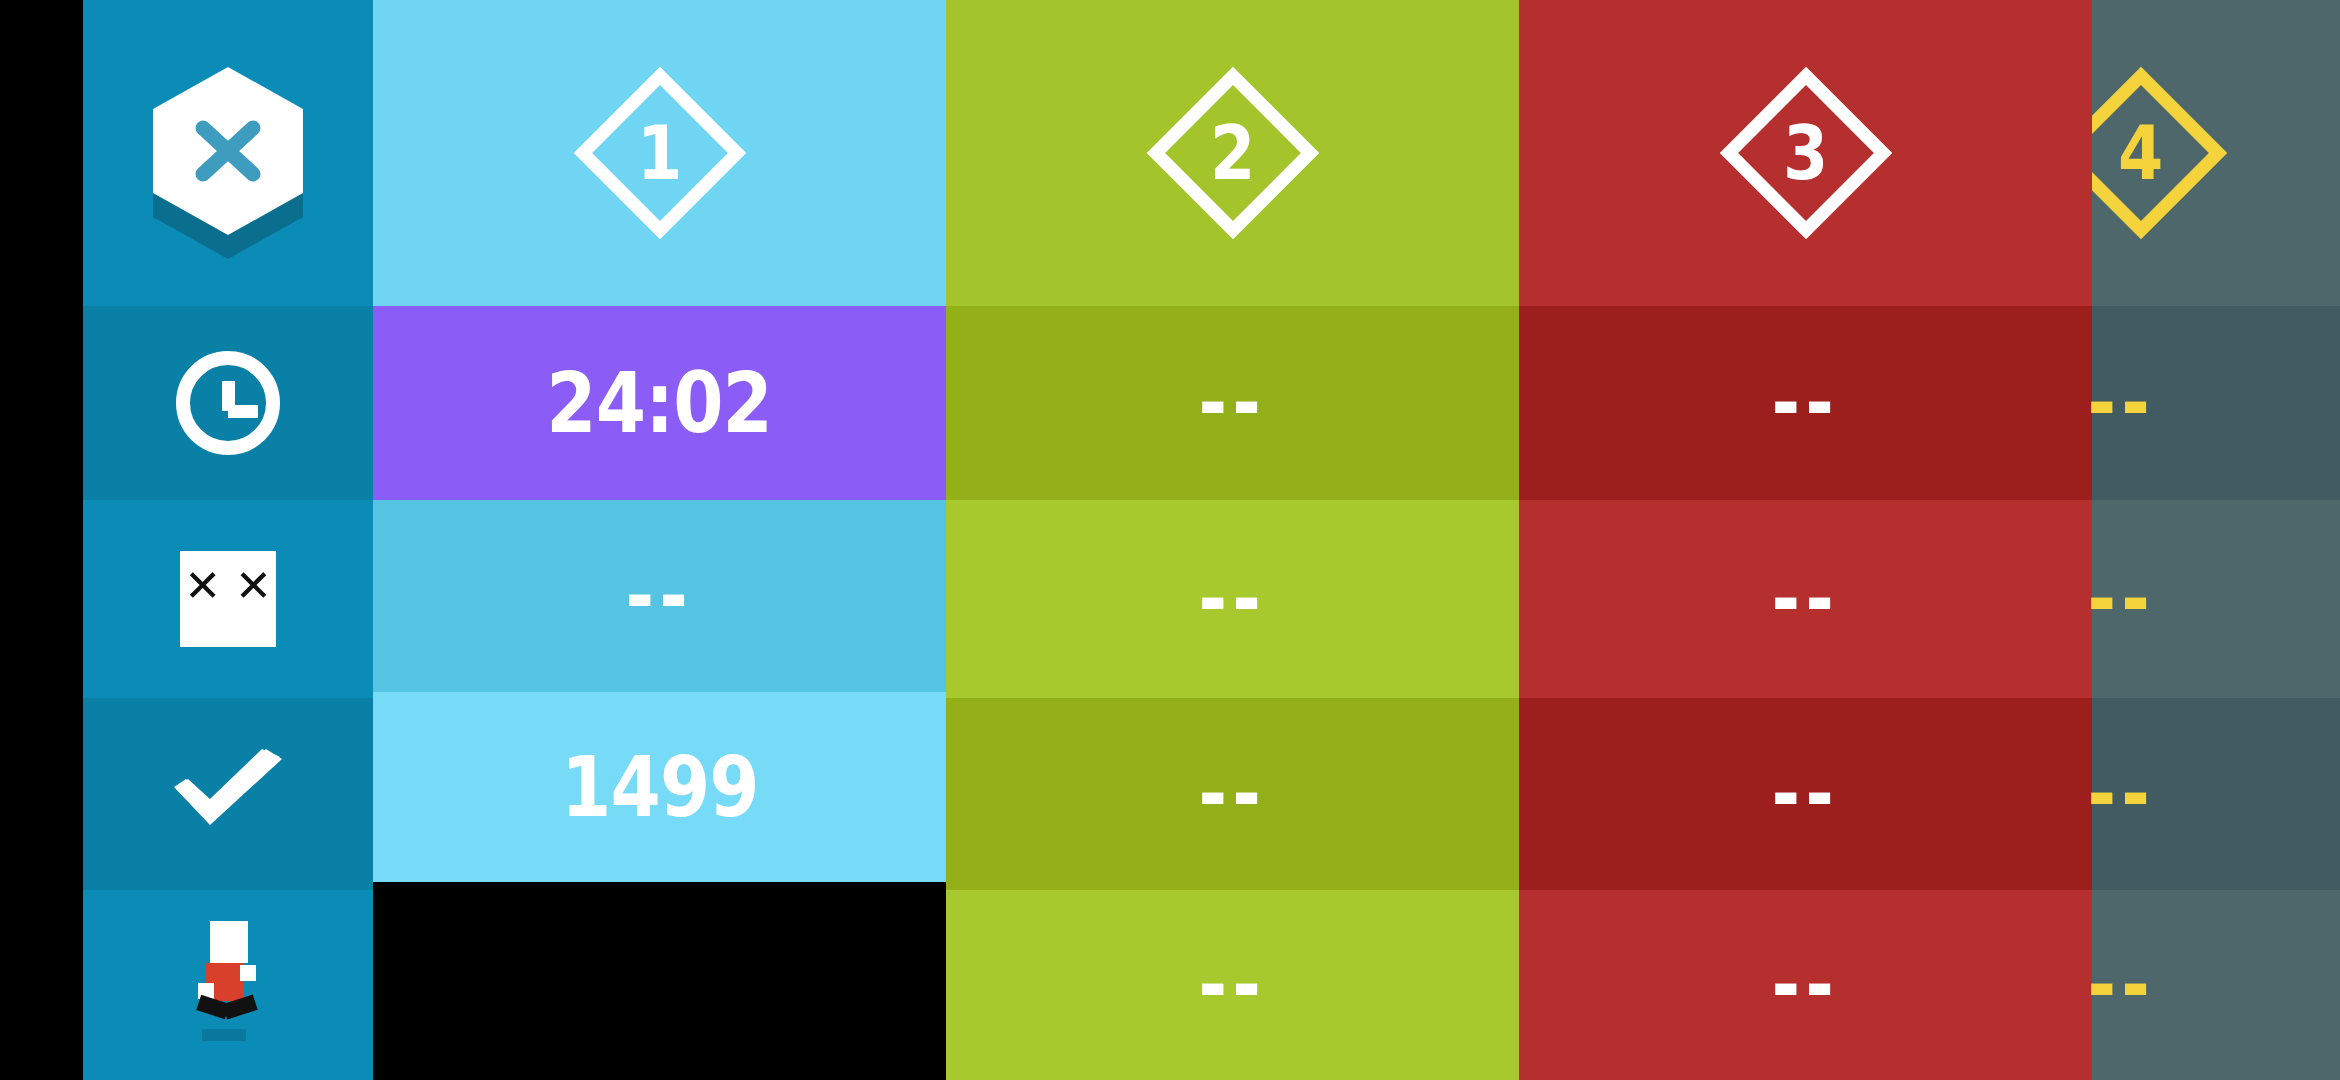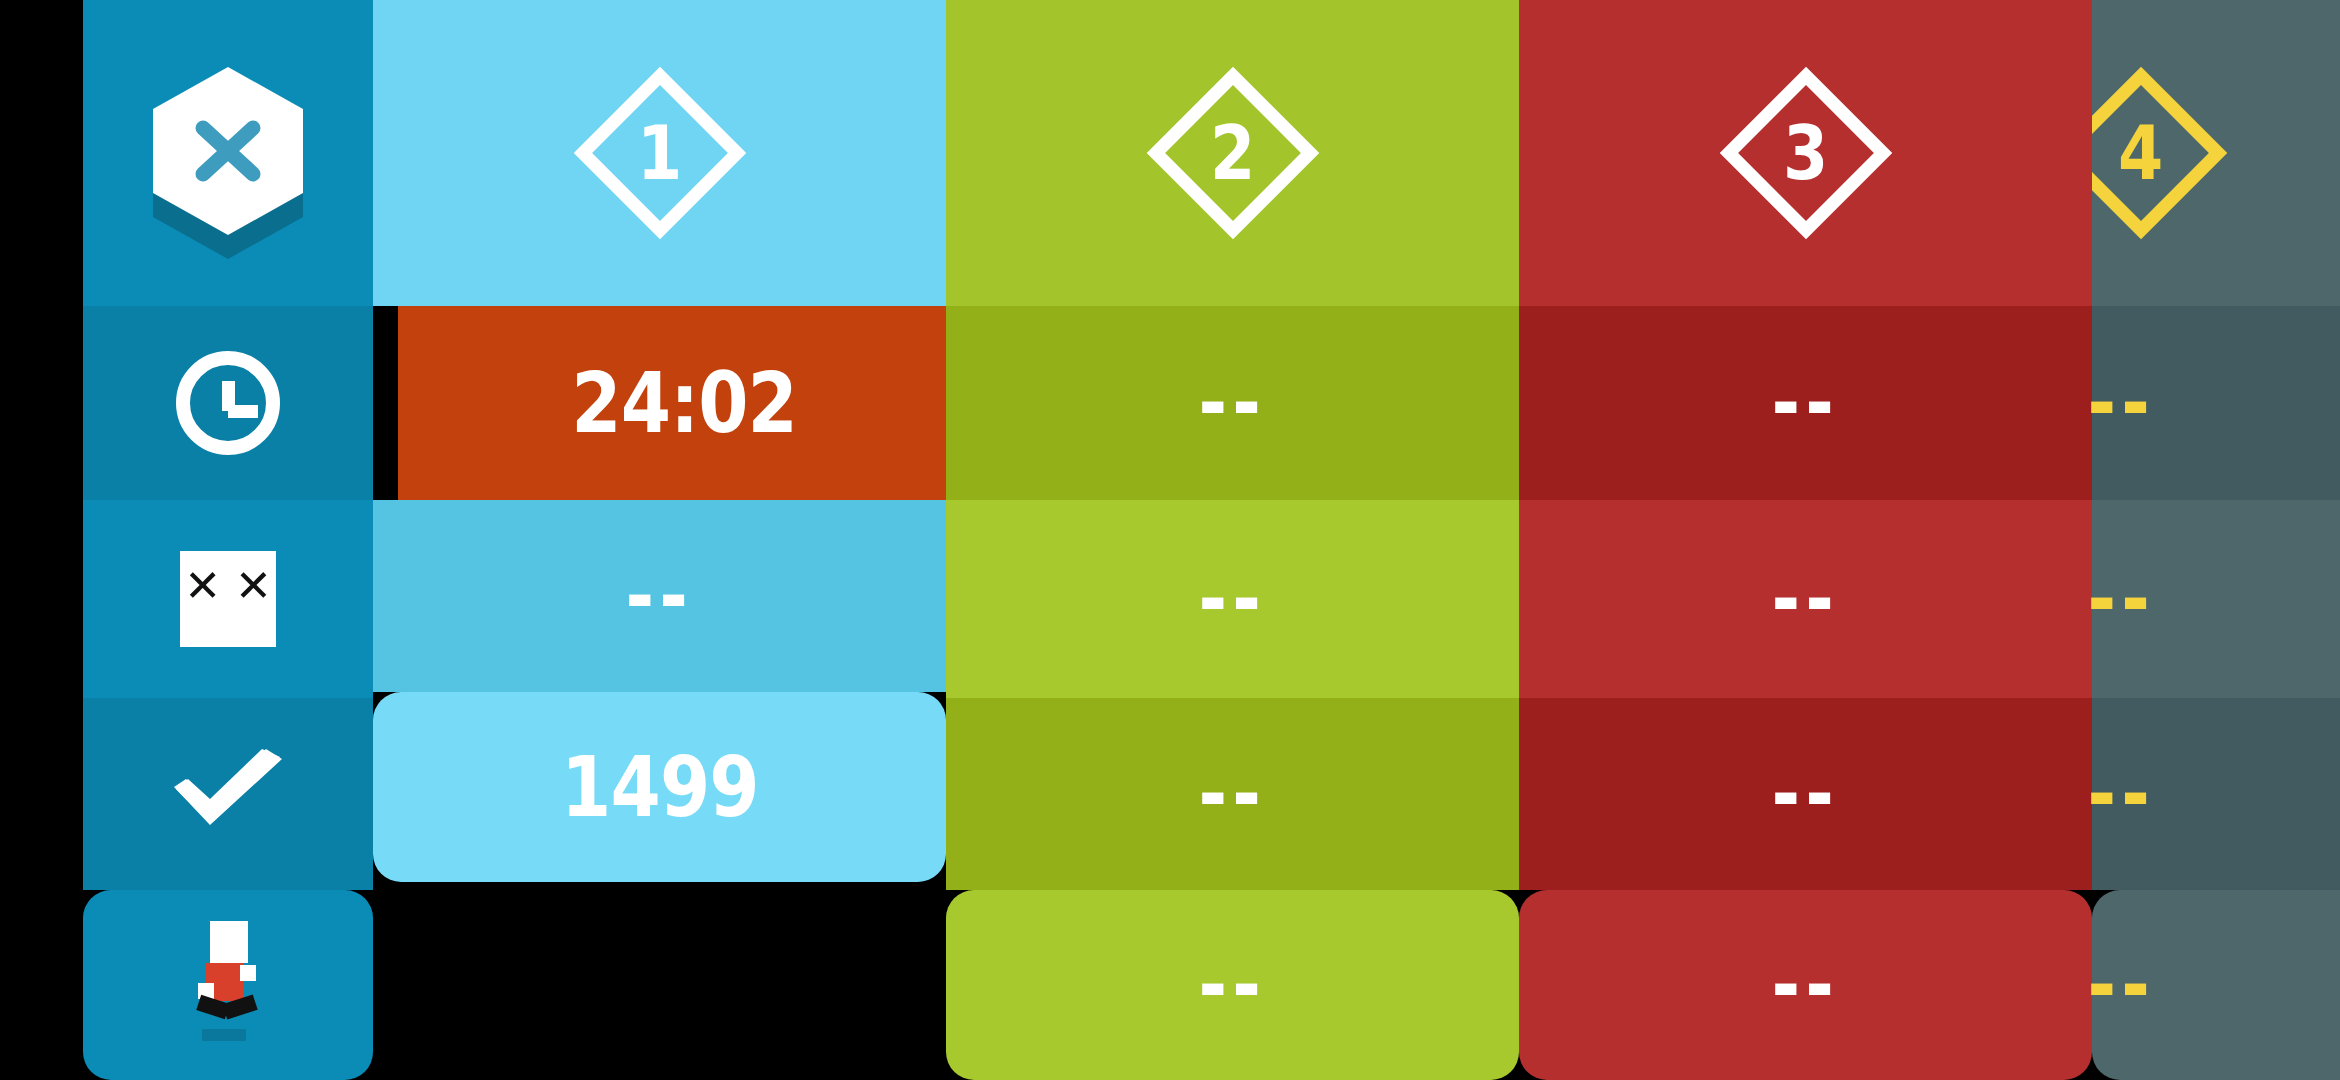--- a/index.html
+++ b/index.html
@@ -23,21 +23,21 @@
   .col-lvl.partial { flex:0 0 auto; width:281px; }
 
   .cell {
     width:100%; display:flex; align-items:center; justify-content:center;
     position:relative;
   }
   .r-head  { height:306px; }
   .r-time  { height:194px; }
   .r-death { height:198px; }
   .r-done  { height:192px; }
-  .r-steps { height:190px;border-radius:28px; }
+  .r-steps { height:190px; }
 
   
   .val {
     color:#ffffff;
     font-family:"DejaVu Sans", sans-serif;
     font-weight:bold;
     font-size:84px;
     letter-spacing:-1px;
     line-height:1;
     transform:scaleX(0.86);
@@ -100,21 +100,21 @@
   .r-armR   { left:44px;  top:44px;width:16px; height:16px; background:#ffffff; }
   .r-armL   { left:2px;   top:62px;width:16px; height:16px; background:#ffffff; }
   .r-legA   { left:2px;   top:78px;width:30px; height:16px; background:#111111;
               transform:rotate(18deg); }
   .r-legB   { left:28px;  top:78px;width:32px; height:16px; background:#111111;
               transform:rotate(-18deg); }
   .r-shadow { left:6px;   top:108px;width:44px; height:12px; background:rgba(0,0,0,0.14); }
 
   
   .c1 .r-head  { background:#6FD5F2; }
-  .c1 .r-time  { background:#c2410c;margin-left:25px; }
+  .c1 .r-time  { background:#8b5cf6; }
   .c1 .r-death { background:#77DAF6; }
   .c1 .r-done  { background:#55C4E2; }
   .c1 .r-steps { background:#77DAF6; }
 
   .c2 .r-head  { background:#A3C52B; }
   .c2 .r-time  { background:#94B018; }
   .c2 .r-death { background:#A7C92D; }
   .c2 .r-done  { background:#94B018; }
   .c2 .r-steps { background:#A7C92D; }
 

